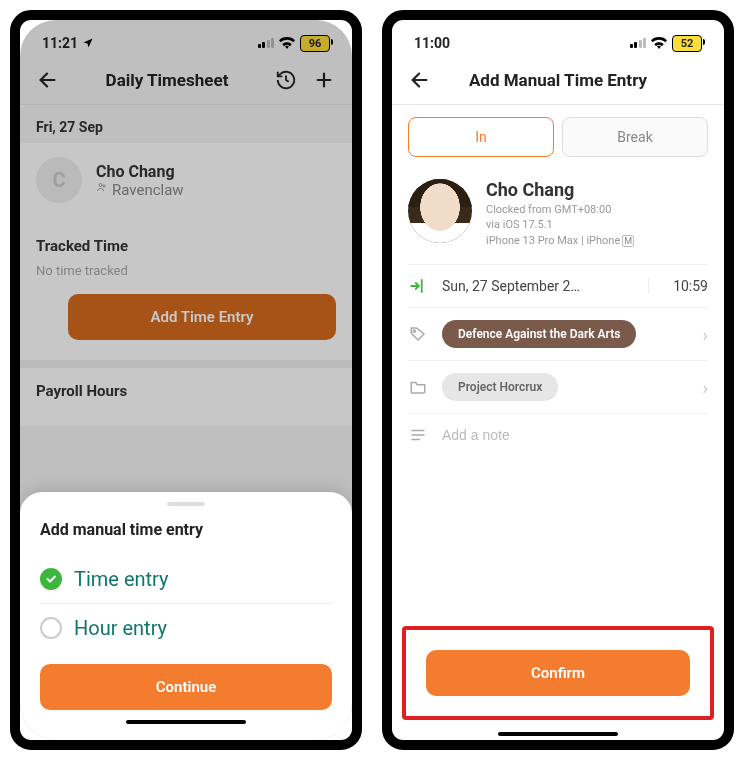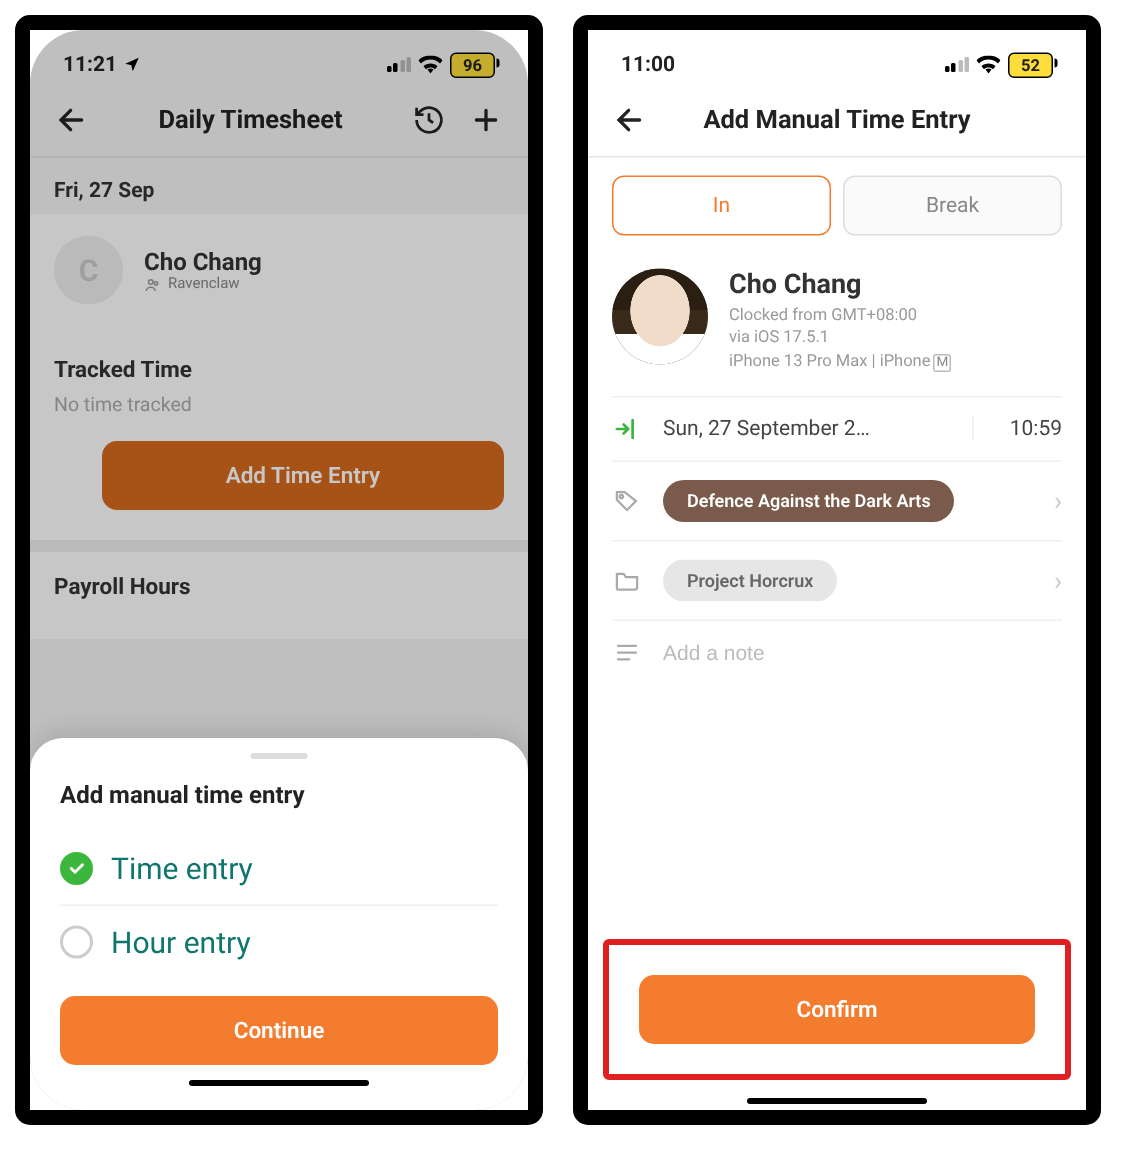--- a/index.html
+++ b/index.html
@@ -8,21 +8,21 @@
       font-family: -apple-system, BlinkMacSystemFont, "Segoe UI", Roboto, sans-serif;
       color: #222;
       display: flex;
       gap: 20px;
       padding: 10px;
     }
     .phone {
       width: 352px;
       height: 740px;
       border: 10px solid #000;
-      border-radius: 10px;
+      border-radius: 21px;
       overflow: hidden;
       position: relative;
       background: #fff;
       flex-shrink: 0;
     }
     .phone-inner {
       width: 100%;
       height: 100%;
       position: relative;
       overflow: hidden;
@@ -68,21 +68,21 @@
     .left-page { filter: brightness(0.78); background:#f5f5f5; height:100%; }
     .section-label { font-weight:700;font-size:14px;padding:14px 16px 8px 16px;color:#333; }
     .user-row {
       display:flex;align-items:center;gap:14px;padding:14px 16px 20px 16px;background:#fff;
     }
     .avatar-circle {
       width:46px;height:46px;border-radius:50%;background:#eee;color:#ccc;
       display:flex;align-items:center;justify-content:center;font-weight:700;font-size:20px;
     }
     .user-name { font-weight:700;font-size:16px;color:#333; }
-    .user-sub { font-size:10px;color:#888;display:flex;align-items:flex-start;gap:4px; }
+    .user-sub { font-size:15px;color:#888;display:flex;align-items:flex-start;gap:4px; }
     .tracked-block { background:#fff;padding:14px 16px 20px 16px; }
     .tracked-title { font-weight:700;font-size:15px;margin-bottom:8px;color:#333; }
     .no-time { font-size:13px;color:#aaa;margin-bottom:16px; }
     .orange-btn {
       background:#f47c2e;color:#fff;font-weight:600;font-size:15px;
       border-radius:10px;padding:14px;text-align:center;cursor:pointer;
     }
     .orange-btn.dim { background:#d6691d;margin-left:32px; }
     .payroll { background:#fff;padding:14px 16px; }
     .payroll h4 { font-weight:700;font-size:15px;color:#333;margin-bottom:12px; }

